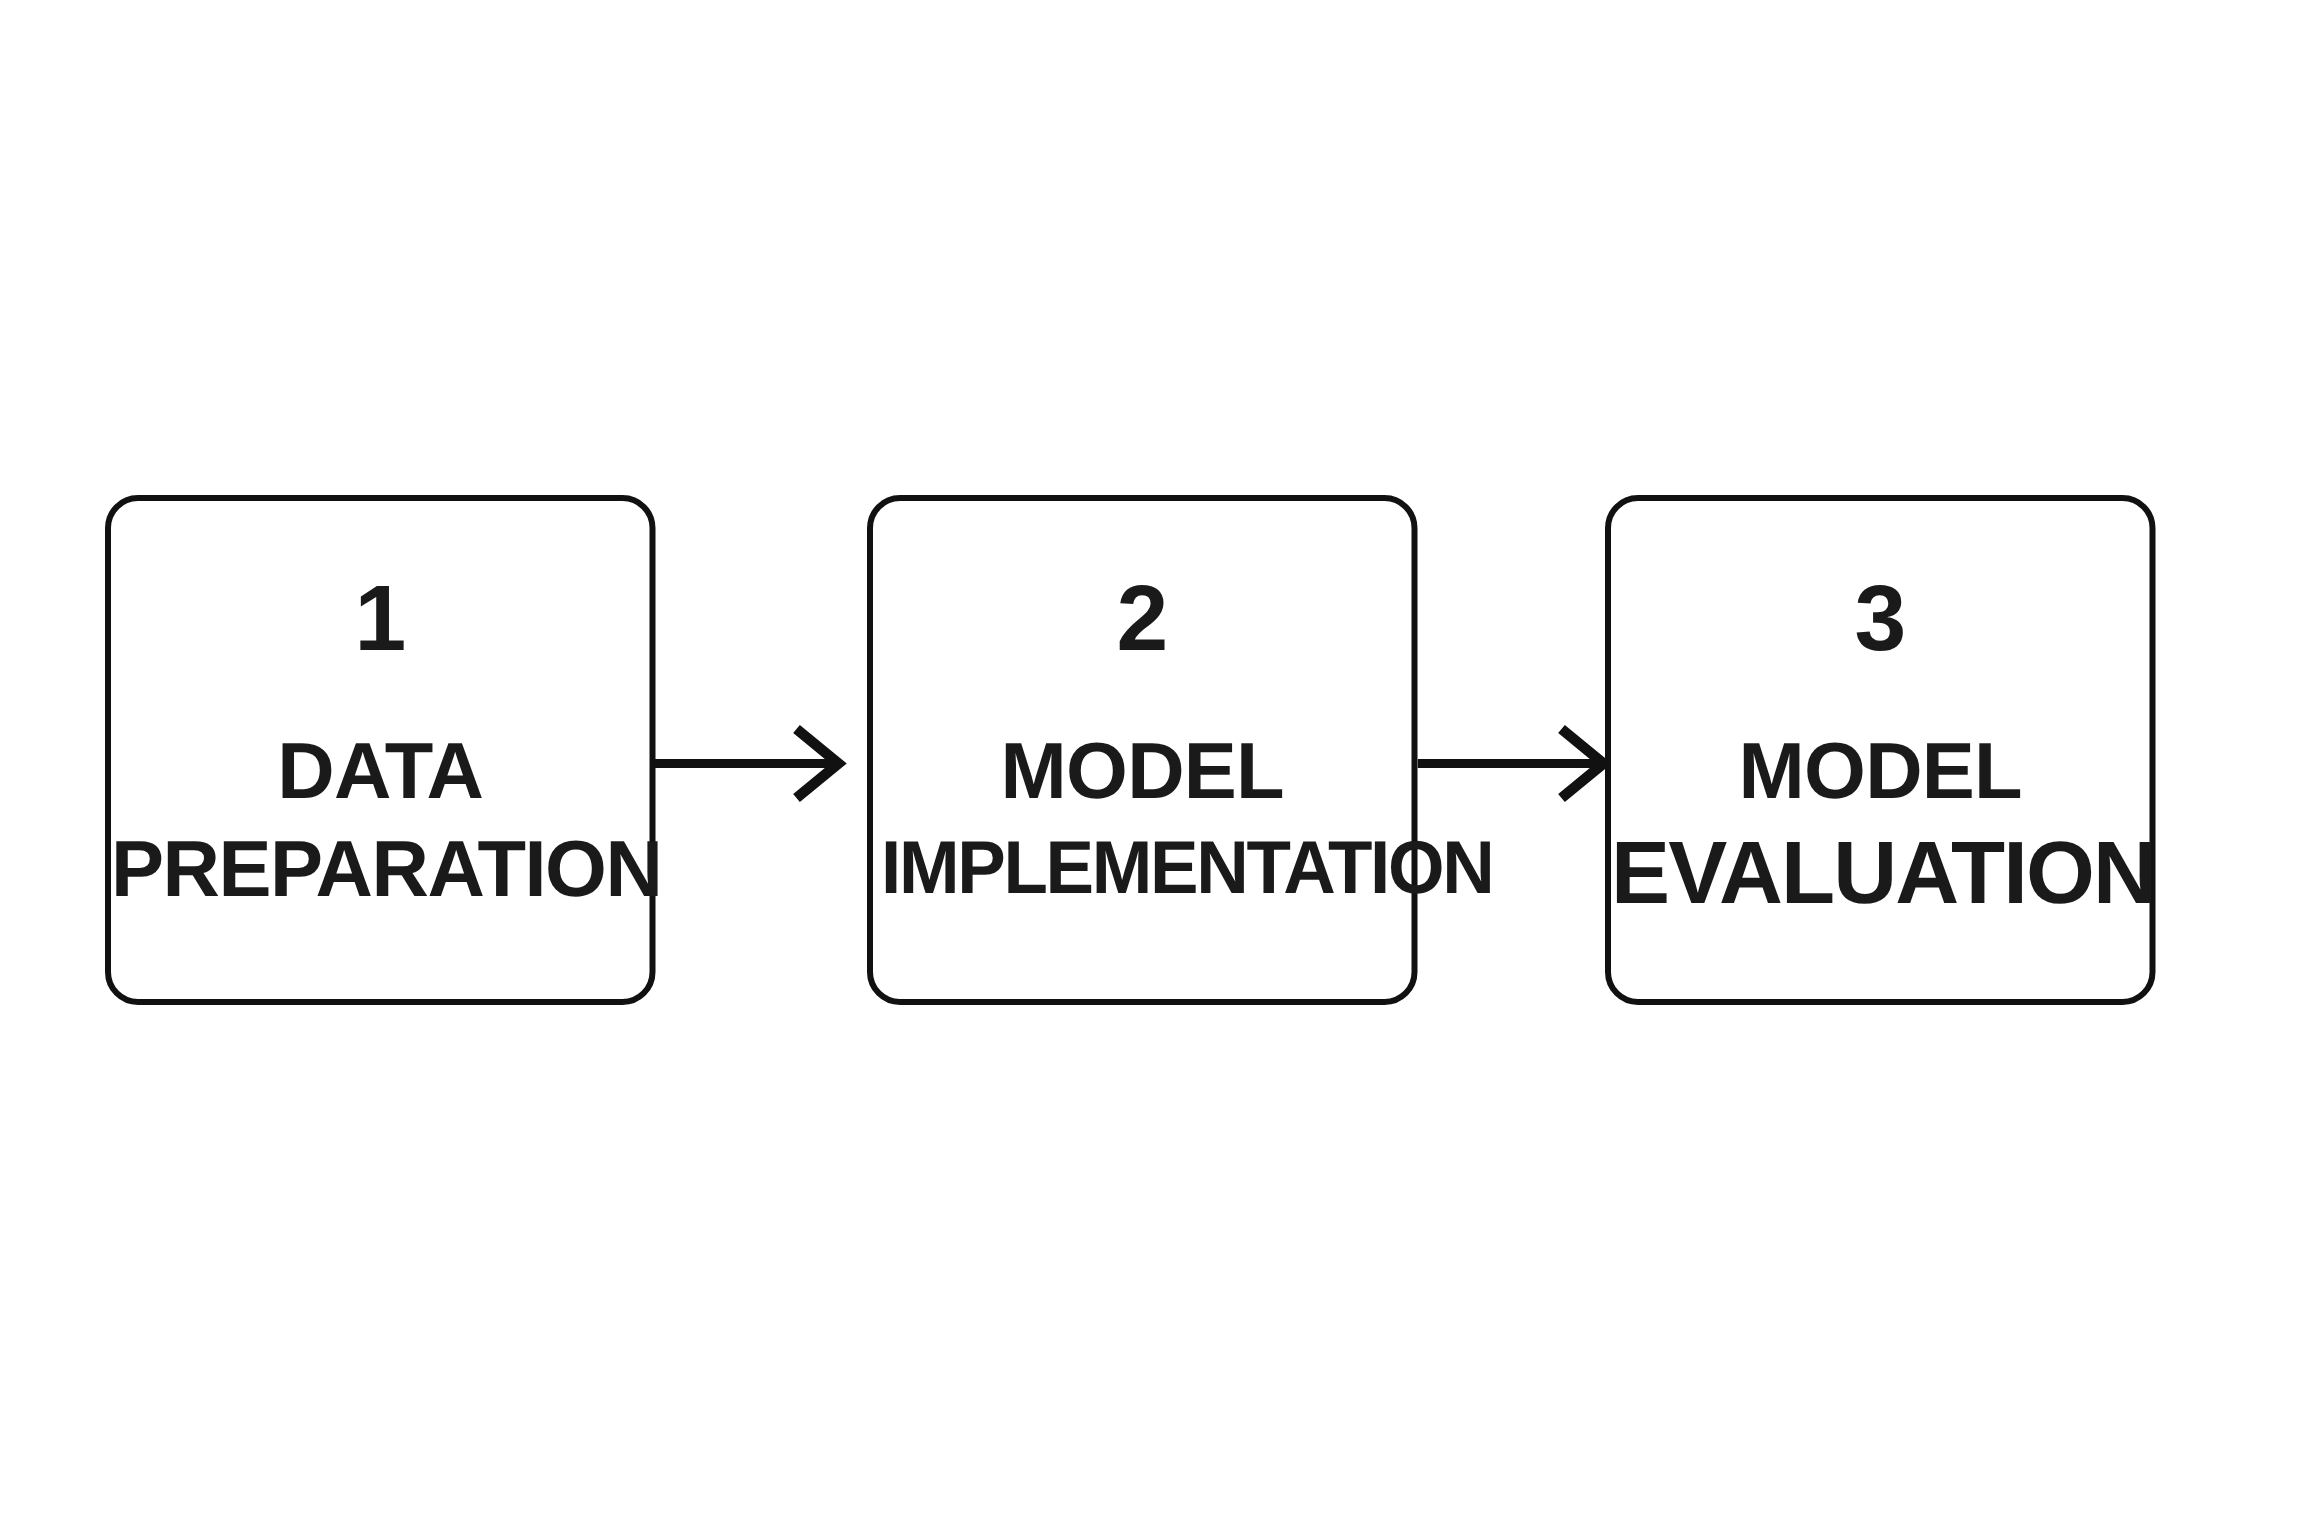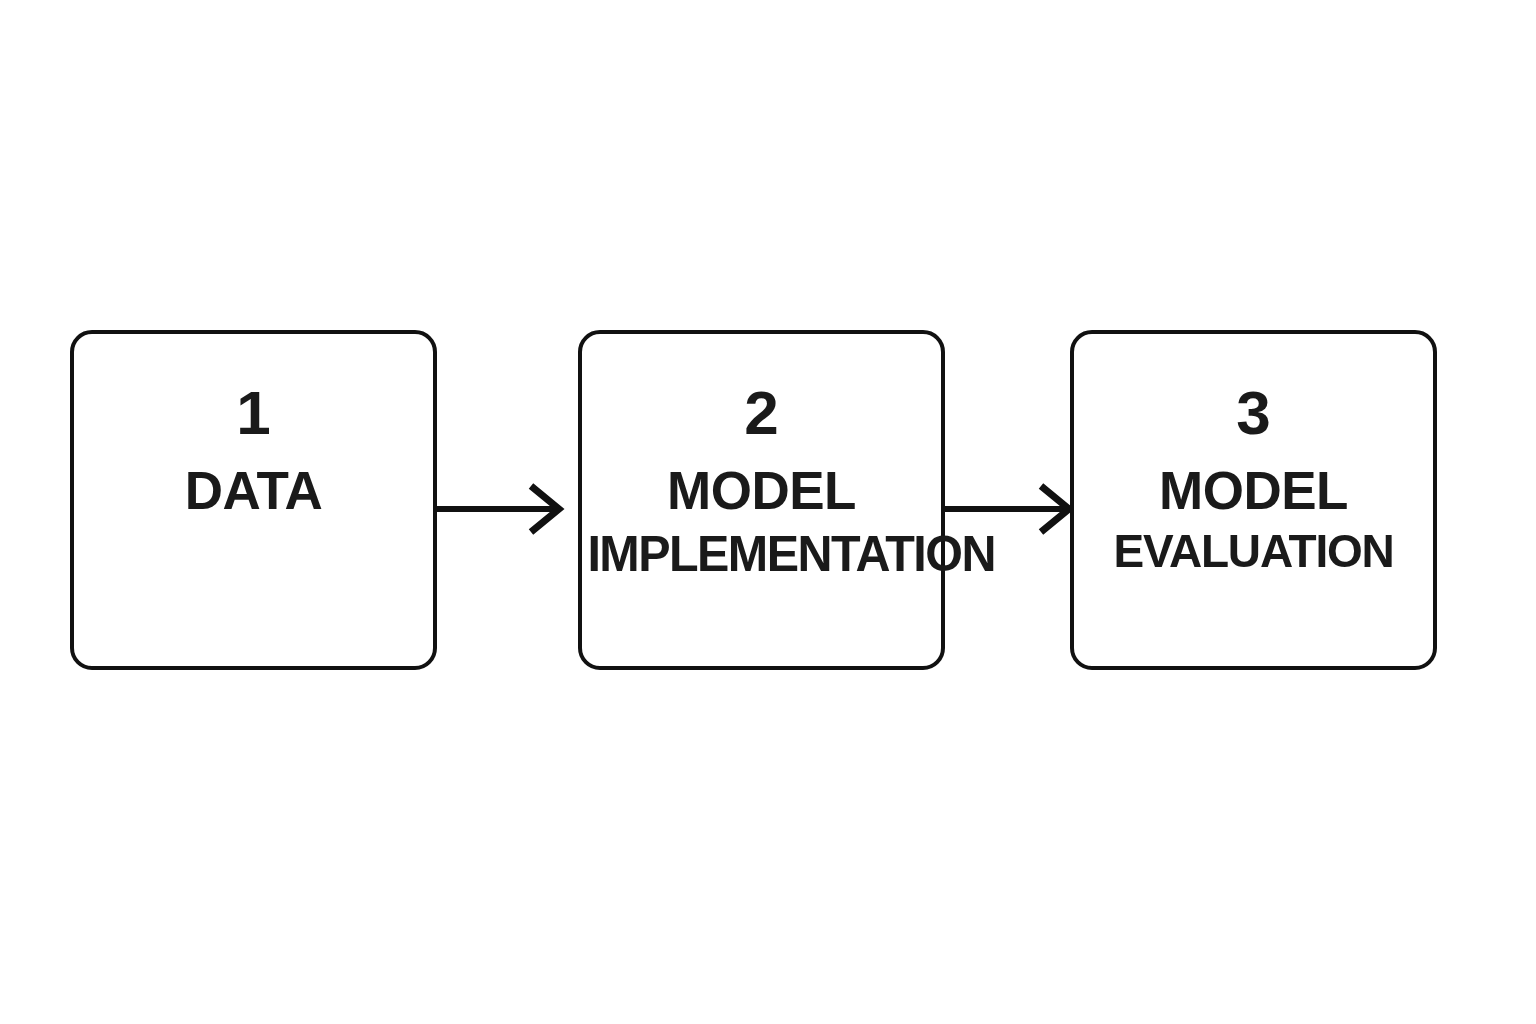--- a/index.html
+++ b/index.html
@@ -53,36 +53,36 @@
   .step-label {
     width: 100%;
     text-align: center;
     font-weight: 600;
     color: #1a1a1a;
     line-height: 1.08;
     white-space: nowrap;
   }
   .step-label-line1 {
     font-size: 53px;
-    margin-top: 18px;
+    margin-top: 42px;
     letter-spacing: -0.5px;
   }
   .step-label-line2 {
     font-size: 53px;
     margin-top: 8px;
     letter-spacing: -1px;
   }
   
   #step-box-2 .step-label-line2 {
     font-size: 50px;
     letter-spacing: -1.6px;
     transform: scaleX(0.97);
   }
   #step-box-3 .step-label-line2 {
-    font-size: 46px;
+    font-size: 59px;
     letter-spacing: -1.2px;
   }
 
   
   .connector-arrow {
     position: absolute;
     top: 478px;
     width: 145px;
     height: 62px;
     overflow: visible;
@@ -92,20 +92,21 @@
   .connector-arrow svg { display: block; }
 </style>
 </head>
 <body>
 
 <div id="diagram-canvas">
 
   <div class="step-box" id="step-box-1">
     <div class="step-number">1</div>
     <div class="step-label step-label-line1">DATA</div>
+    <div class="step-label step-label-line2">PREPARATION</div>
   </div>
 
   <div class="connector-arrow" id="connector-arrow-1">
     <svg width="145" height="62" viewBox="0 0 145 62" xmlns="http://www.w3.org/2000/svg" aria-hidden="true">
       <line x1="0" y1="31" x2="122" y2="31" stroke="#111111" stroke-width="6" stroke-linecap="butt"></line>
       <polyline points="96,8 124,31 96,54" fill="none" stroke="#111111" stroke-width="7" stroke-linejoin="miter" stroke-linecap="butt"></polyline>
     </svg>
   </div>
 
   <div class="step-box" id="step-box-2">

